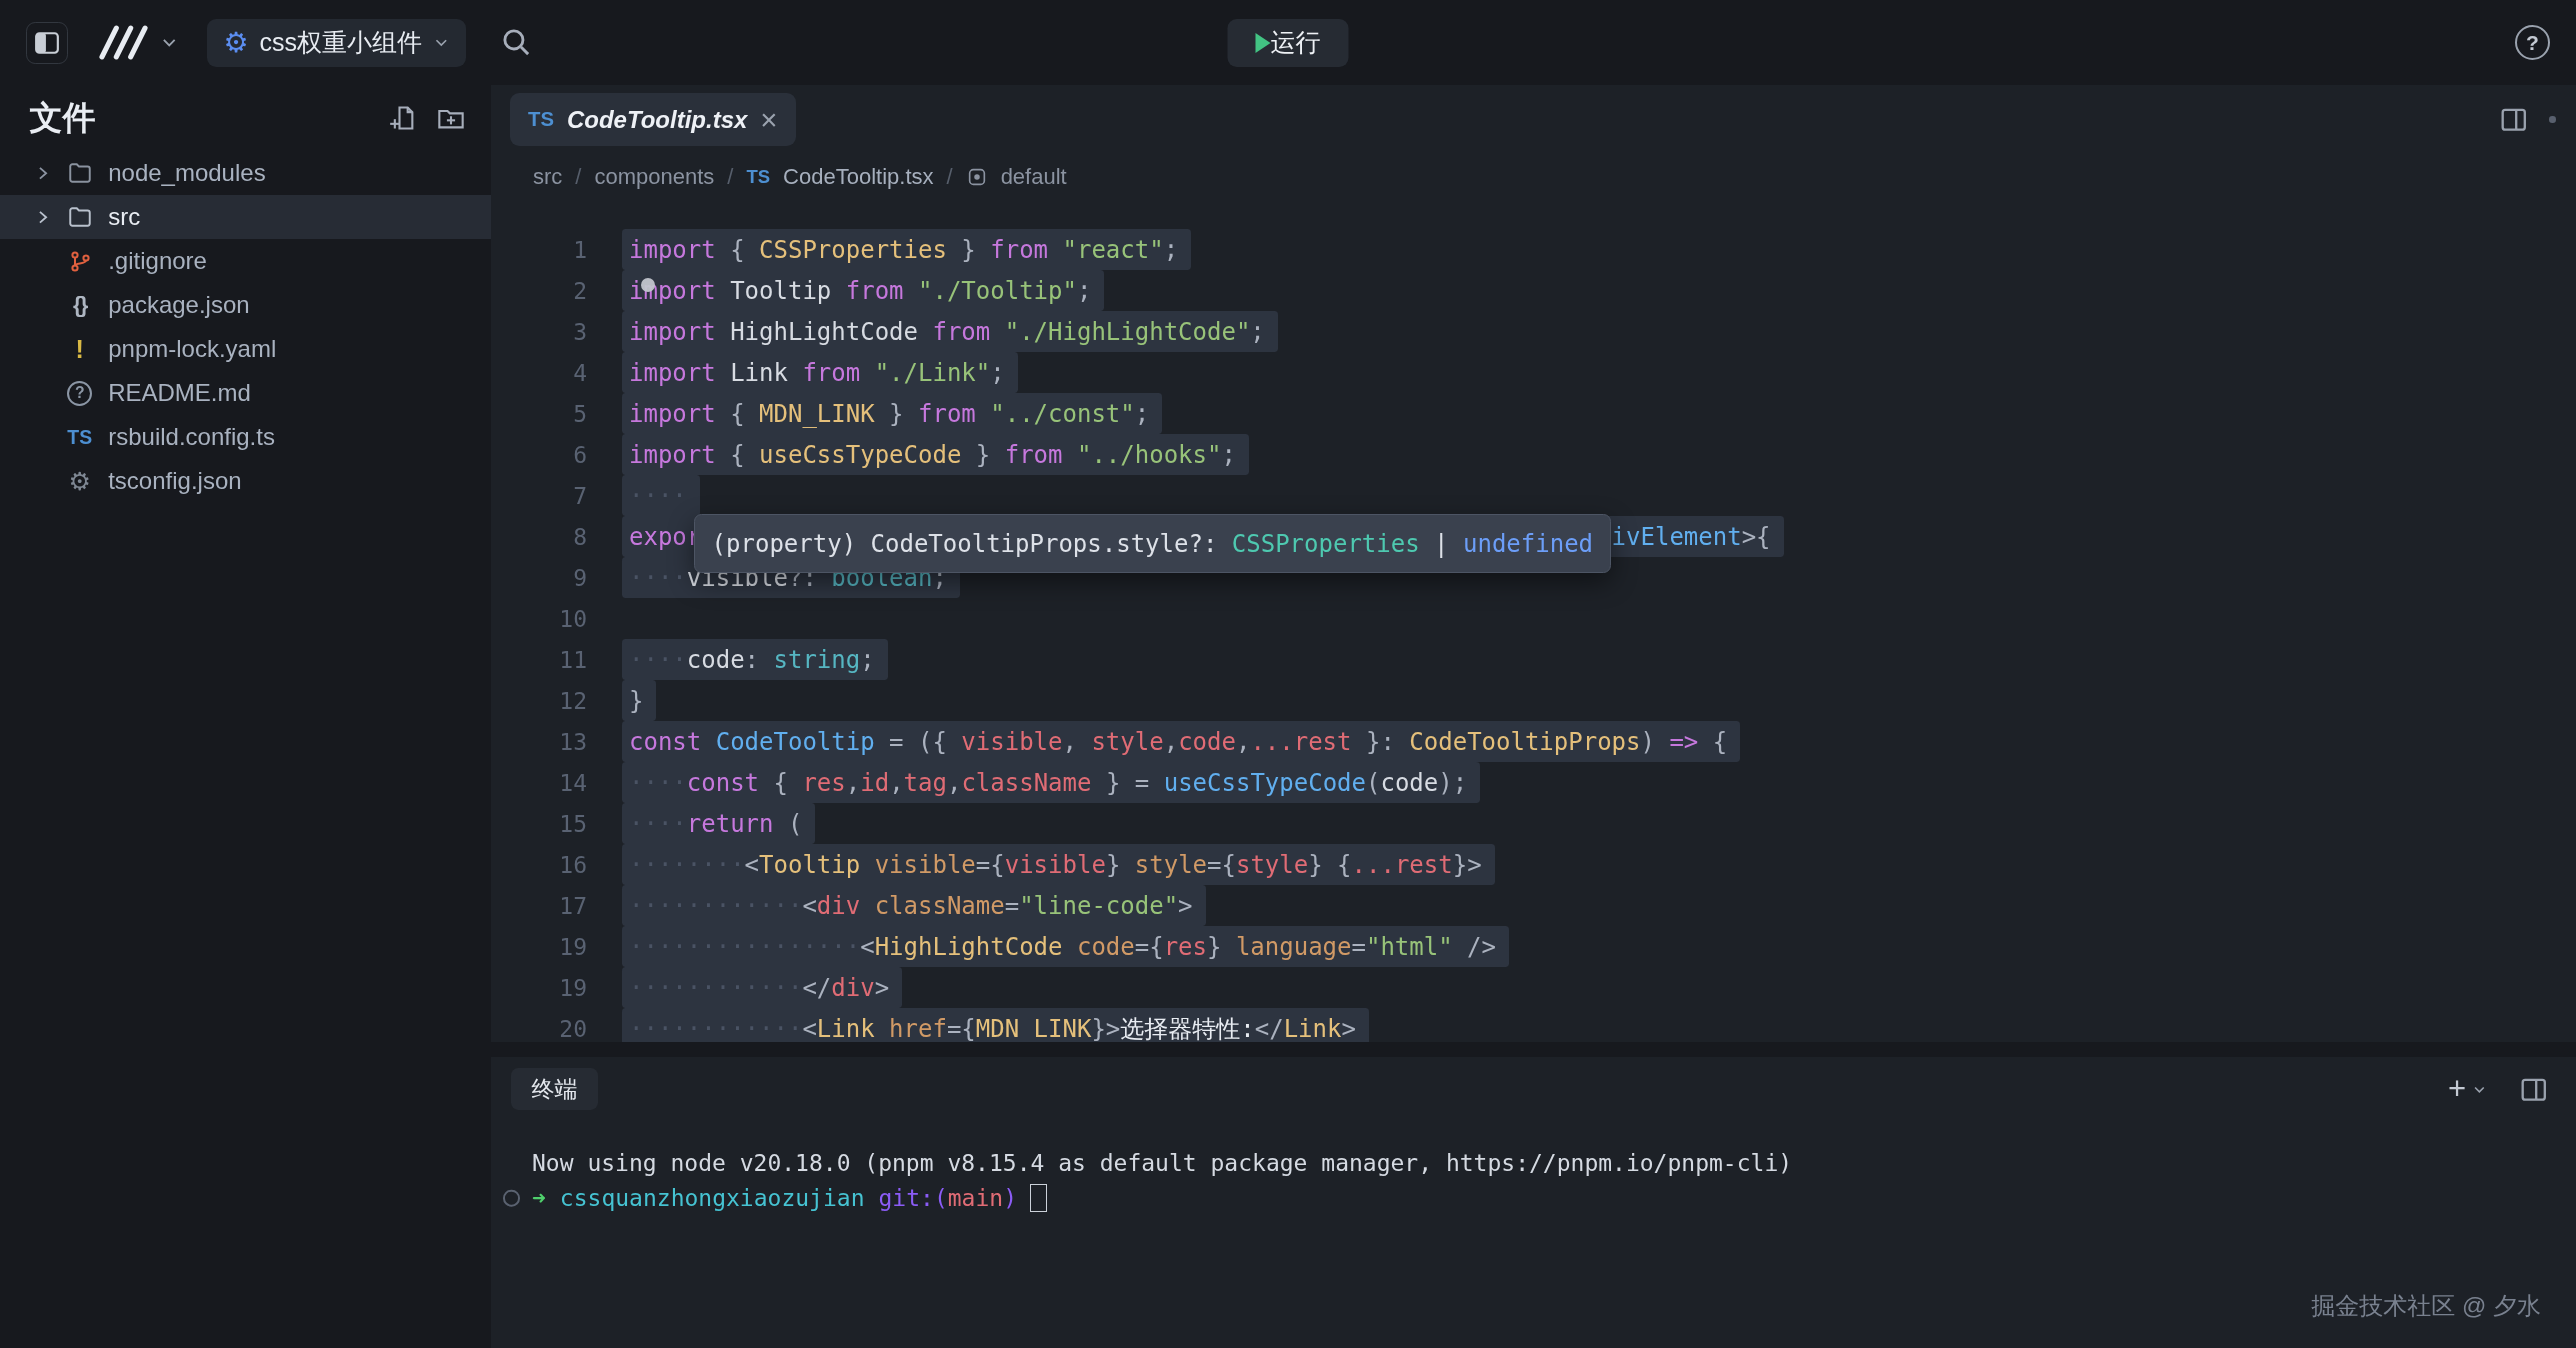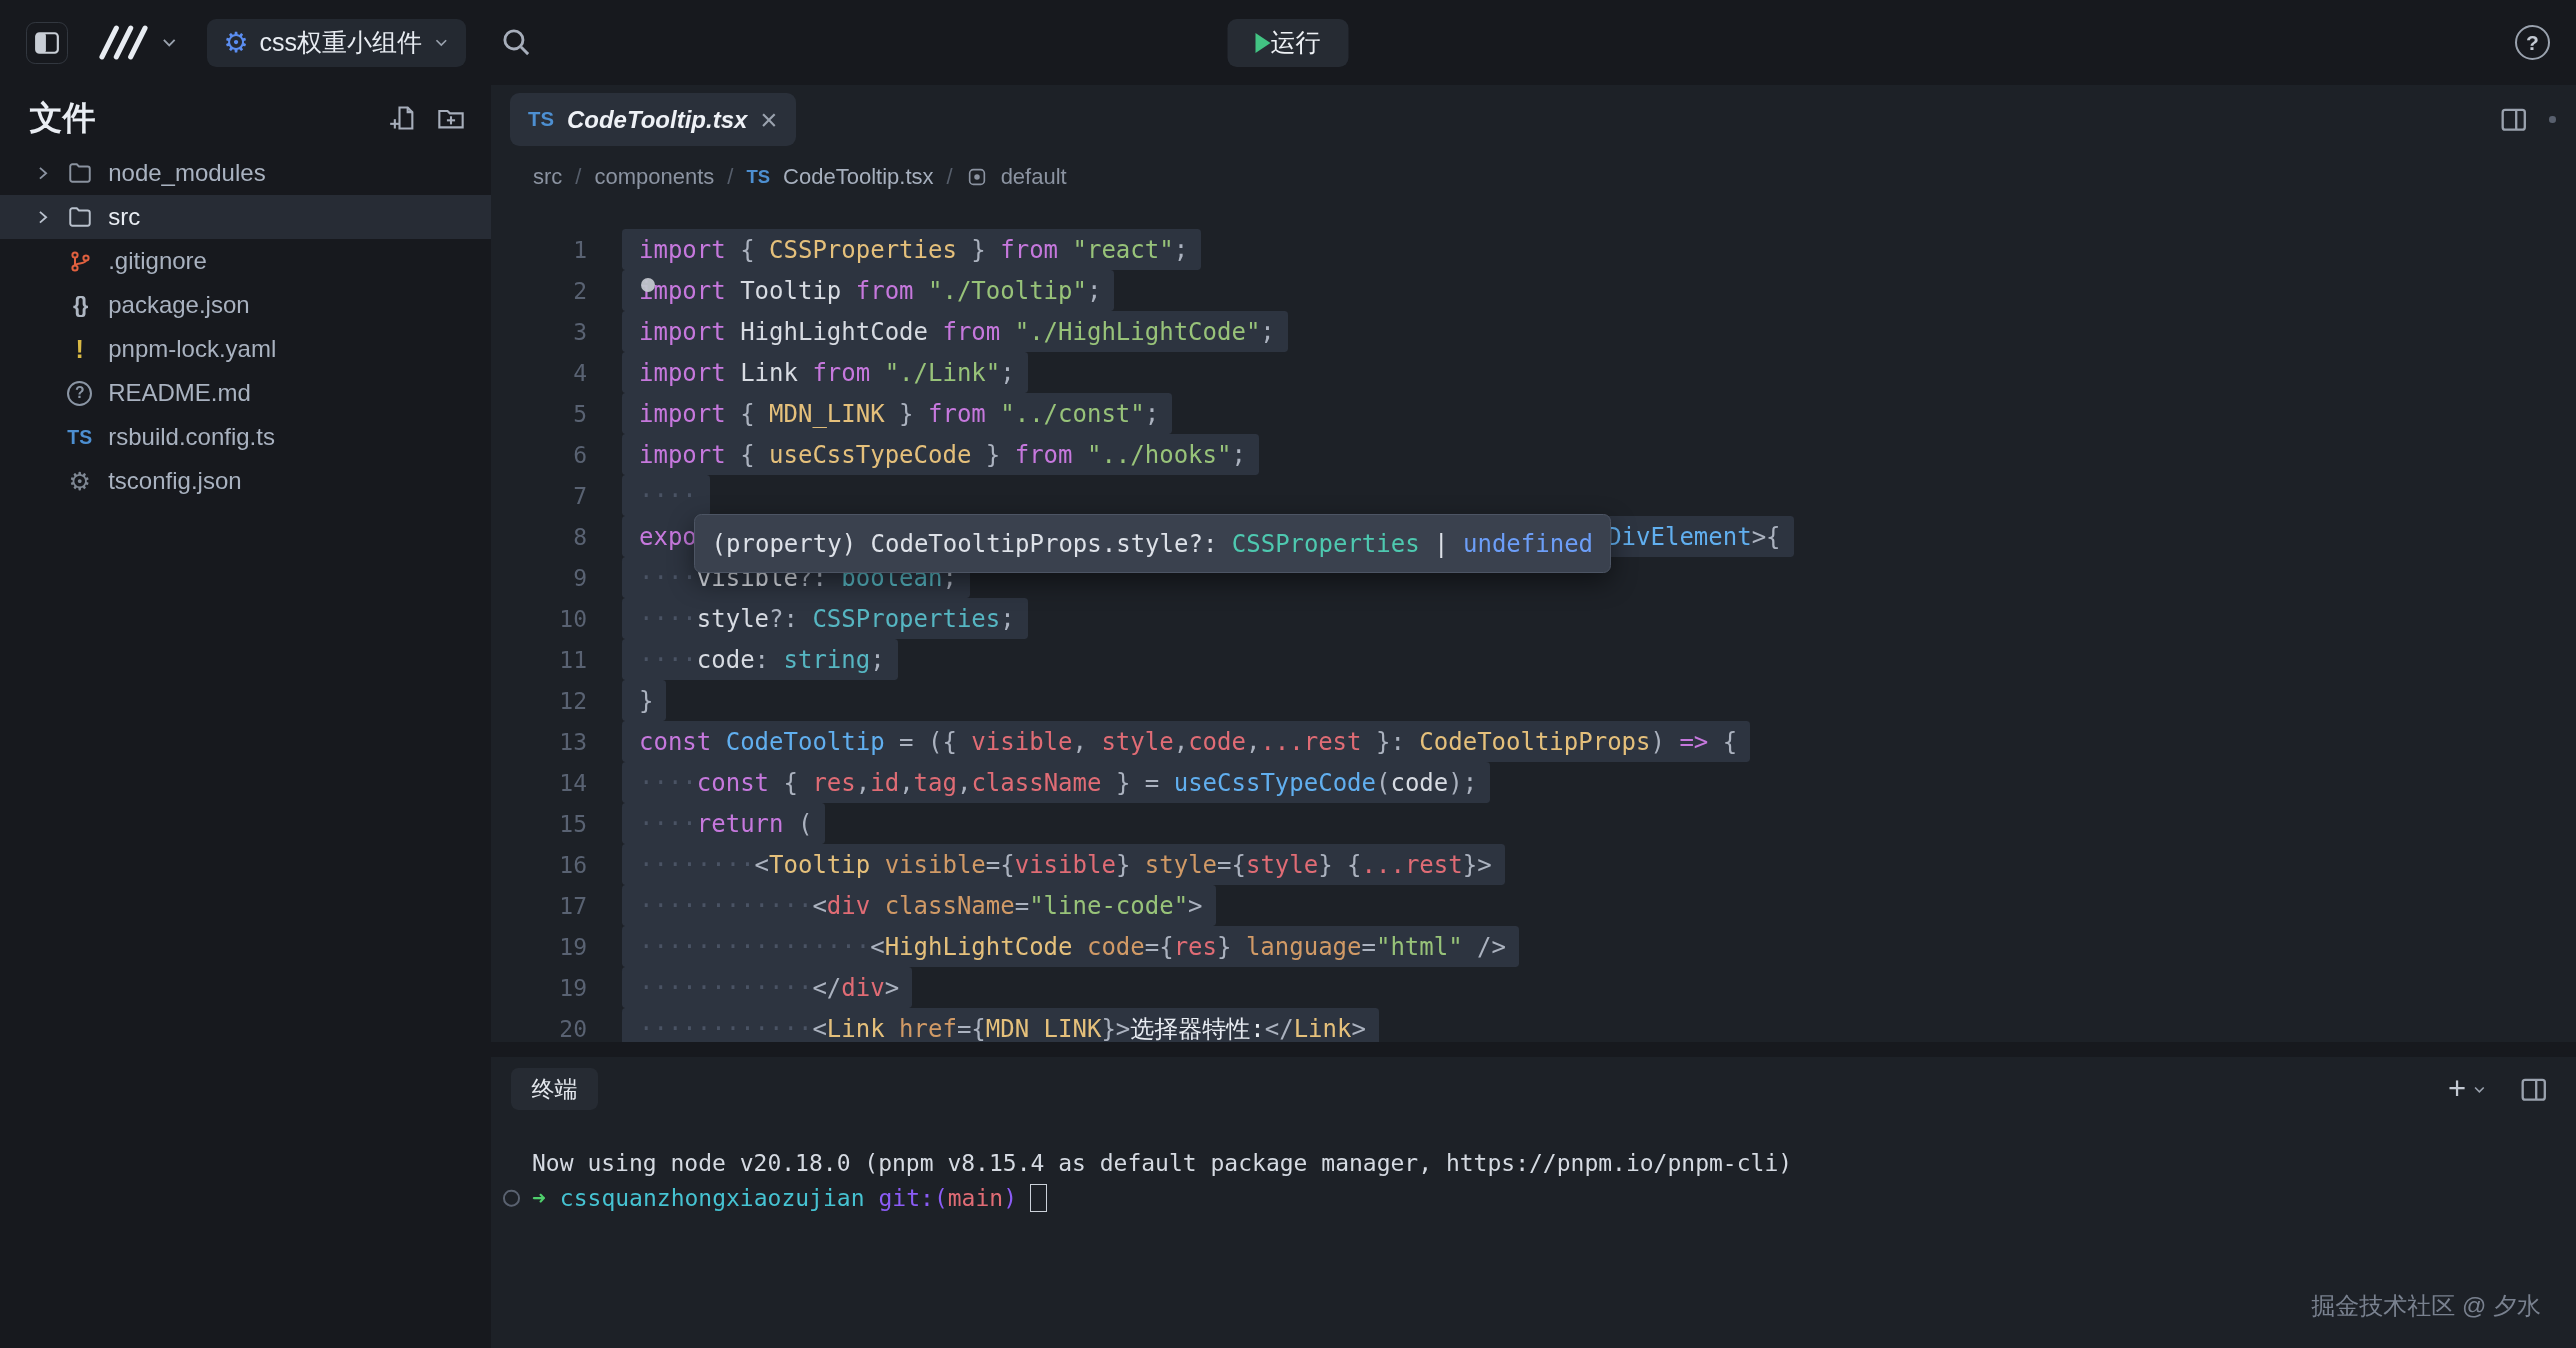--- a/index.html
+++ b/index.html
@@ -63,21 +63,21 @@
 
   .breadcrumb { height:46px; flex:none; display:flex; align-items:center; padding-left:42px; gap:13px; font-size:22px; color:#8b93a1; }
   .crumb { cursor:pointer; }
   .crumb-file { color:#a6afbd; }
   .crumb-sep { color:#565e6b; }
   .crumb-ts { color:#4d8fd1; font-weight:bold; font-size:18.5px; }
 
   .code-area { flex:1; position:relative; padding-top:29px; overflow:hidden; font-family:"DejaVu Sans Mono", monospace; }
   .code-row { height:41px; display:flex; align-items:center; }
   .ln { width:96px; flex:none; text-align:right; font-size:23px; color:#596272; }
-  .line-content { margin-left:35px; height:41px; line-height:42px; background:#2d3440; border-radius:3.7px; padding:0 13px 0 17px; font-size:24px; white-space:pre; }
+  .line-content { margin-left:35px; height:41px; line-height:42px; background:#2d3440; border-radius:3.7px; padding:0 13px 0 7px; font-size:24px; white-space:pre; }
   .tok-k { color:#c678dd; } .tok-s { color:#98c379; } .tok-t { color:#e5c07b; }
   .tok-b { color:#56b6c2; } .tok-f { color:#61afef; } .tok-v { color:#d7dbe2; }
   .tok-p { color:#abb2bf; } .tok-r { color:#e06c75; } .tok-o { color:#d19a66; }
   .tok-w { color:#4a5364; } .tok-c { color:#e8ecf2; }
 
   .hover-tooltip { position:absolute; left:203px; top:314px; height:59px; display:flex; align-items:center; z-index:5;
     background:#3a414e; border:1.8px solid #4d5564; border-radius:7.4px; padding:0 16.6px;
     font-size:24px; white-space:pre; color:#dde1e8; box-shadow:0 9.2px 26px rgba(0,0,0,0.45); }
   .tt-type { color:#4ec9b0; } .tt-undef { color:#6c9ef8; }
 
@@ -318,21 +318,20 @@
               <div class="code-row">
                 <span class="ln">8</span>
                 <span class="line-content"><span class="tok-k">export</span><span class="tok-p"> </span><span class="tok-k">interface</span><span class="tok-p"> </span><span class="tok-t">CodeTooltipProps</span><span class="tok-p"> </span><span class="tok-k">extends</span><span class="tok-p"> </span><span class="tok-v">React</span><span class="tok-p">.</span><span class="tok-t">HTMLAttributes</span><span class="tok-p">&lt;</span><span class="tok-f">HTMLDivElement</span><span class="tok-p">&gt;{</span></span>
               </div>
               <div class="code-row">
                 <span class="ln">9</span>
                 <span class="line-content"><span class="tok-w">····</span><span class="tok-v">visible</span><span class="tok-p">?: </span><span class="tok-b">boolean</span><span class="tok-p">;</span></span>
               </div>
               <div class="code-row">
                 <span class="ln">10</span>
-                <span class="line-content"><span class="tok-w">····</span><span class="tok-v">style</span><span class="tok-p">?: </span><span class="tok-b">CSSProperties</span><span class="tok-p">;</span></span>
               </div>
               <div class="code-row">
                 <span class="ln">11</span>
                 <span class="line-content"><span class="tok-w">····</span><span class="tok-v">code</span><span class="tok-p">: </span><span class="tok-b">string</span><span class="tok-p">;</span></span>
               </div>
               <div class="code-row">
                 <span class="ln">12</span>
                 <span class="line-content"><span class="tok-p">}</span></span>
               </div>
               <div class="code-row">

